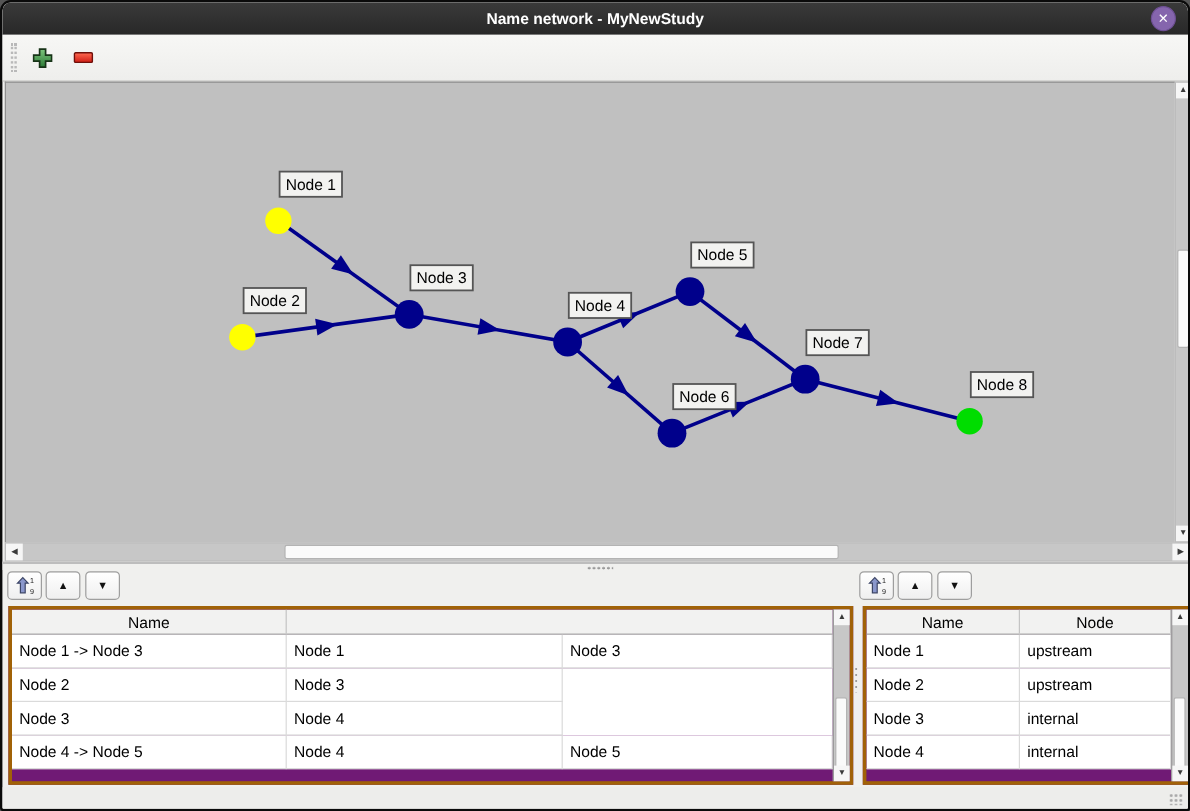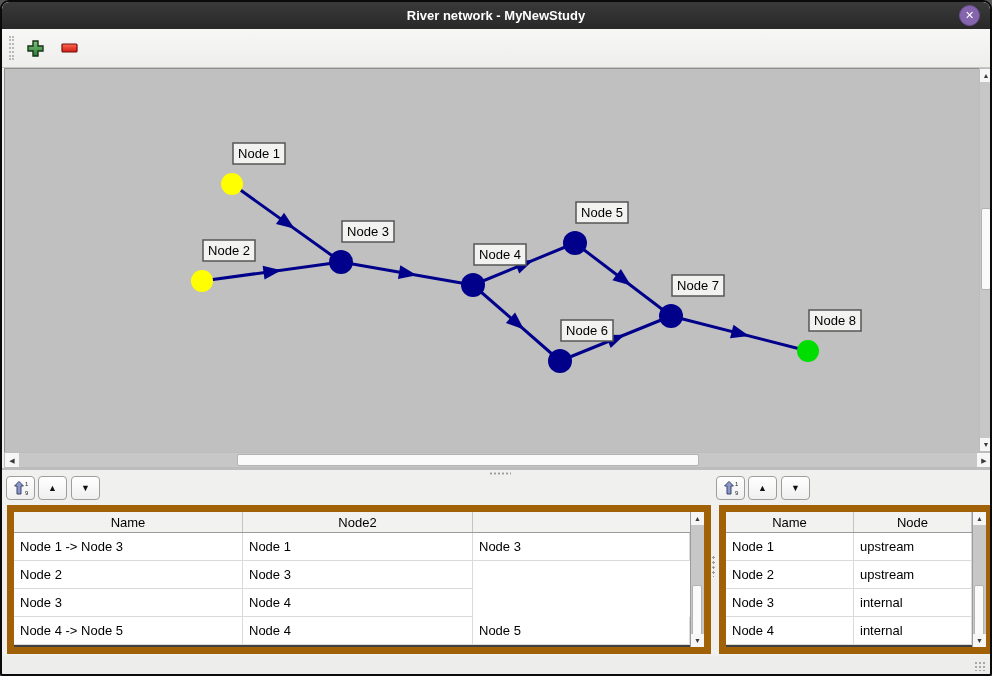--- a/index.html
+++ b/index.html
@@ -50,22 +50,22 @@
   .vsplit-dots { position:absolute; left:1px; top:50px; width:3px; height:22px;
                  background-image:radial-gradient(circle,#9a9a9a 1px,transparent 1.2px);
                  background-size:3px 5px; }
 
   
   .mini-btn { position:absolute; width:29px; height:24px; background:linear-gradient(#ffffff,#efefef);
               border:1px solid #9e9e9e; border-radius:4px; display:flex; align-items:center;
               justify-content:center; font-size:9px; color:#111; cursor:pointer; }
 
   
-  .table-wrap { position:absolute; top:503px; height:149px; background:#404040;
-                border:7px solid #a16207; display:flex; }
+  .table-wrap { position:absolute; top:503px; height:149px; background:#701a75;
+                border:3px solid #a16207; display:flex; }
   .lt-wrap { left:5px;  width:704px; }
   .rt-wrap { left:717px; width:274px; }
   .tgrid { flex:1; overflow:hidden; }
   .thead { display:grid; height:21px; background:#f2f2f1; border-bottom:1px solid #9b9b9b; }
   .thcell { display:flex; align-items:center; justify-content:center; font-size:13px; color:#000;
             border-right:1px solid #c4c4c4; }
   .trow { display:grid; height:28px; background:#ffffff; }
   .tcell { display:flex; align-items:center; padding-left:6px; font-size:13px; color:#000;
            border-right:1px solid #dadada; border-bottom:1px solid #dadada; overflow:hidden; white-space:nowrap; }
   .lt-cols { grid-template-columns:229px 230px 1fr; }
@@ -77,21 +77,21 @@
   .grip { position:absolute; right:4px; bottom:3px; width:12px; height:10px;
           background-image:radial-gradient(circle,#a8a8a8 1px,transparent 1.3px);
           background-size:4px 4px; }
 </style>
 </head>
 <body>
 
 <div class="window">
 
   <div class="titlebar">
-    <span class="title">River network - MyNewStudy</span>
+    <span class="title">Name network - MyNewStudy</span>
     <div class="close-btn">
       <span>✕</span>
     </div>
   </div>
 
   <div class="toolbar">
     <div class="tb-handle"></div>
     <button class="tb-btn">
       <svg width="17" height="17" viewBox="0 0 17 17">
         <defs>
@@ -210,21 +210,20 @@
       <span>▲</span>
     </button>
   <button class="mini-btn" style="left:779px;top:474px;">
       <span>▼</span>
     </button>
 
   <div class="table-wrap lt-wrap">
     <div class="tgrid">
       <div class="thead lt-cols" id="lt-head">
           <div class="thcell">Name</div>
-          <div class="thcell">Node2</div>
         </div>
       <div id="lt-body">
           <div class="trow lt-cols">
             <div class="tcell">Node 1 -&gt; Node 3</div>
             <div class="tcell">Node 1</div>
             <div class="tcell">Node 3</div>
           </div>
           <div class="trow lt-cols">
             <div class="tcell">Node 2</div>
             <div class="tcell">Node 3</div>

